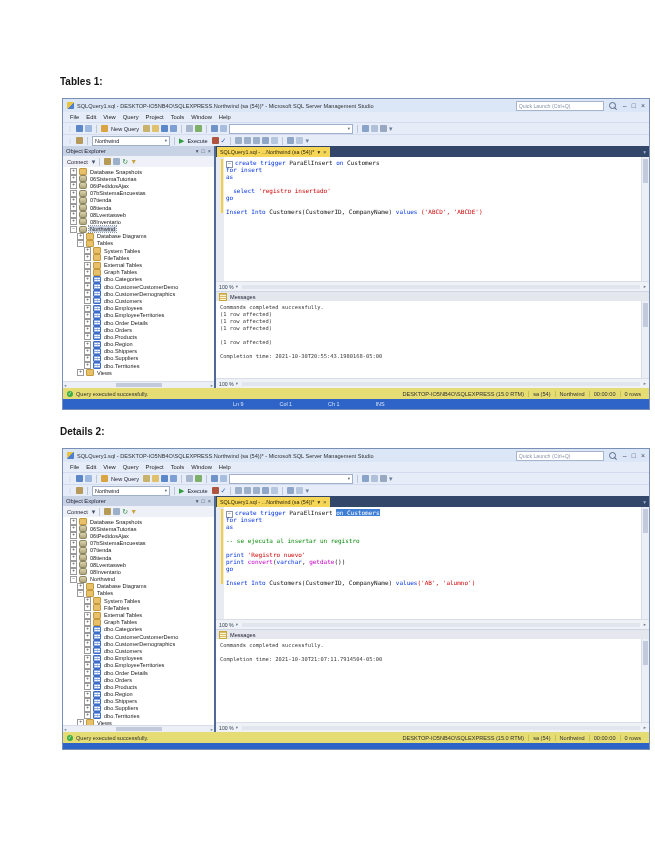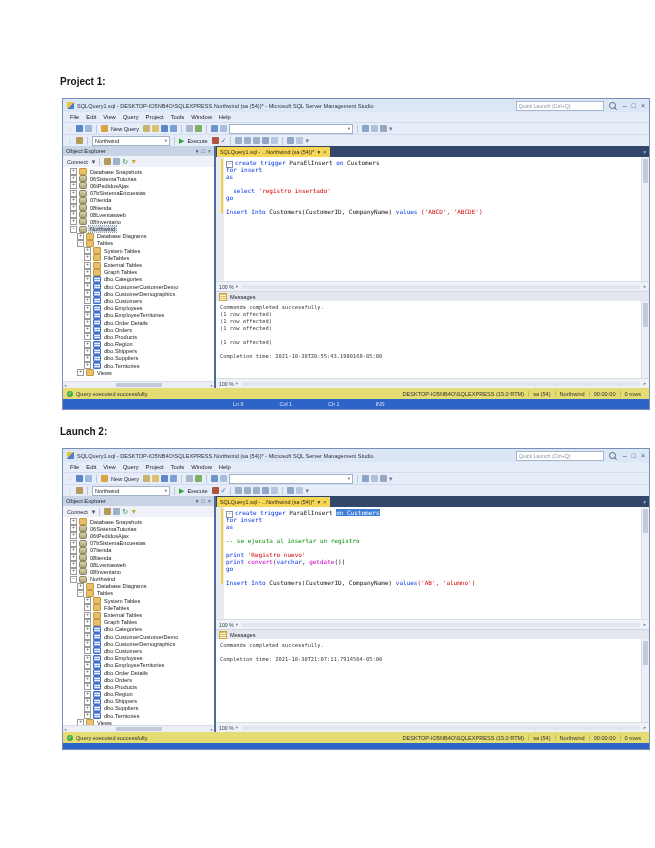--- a/index.html
+++ b/index.html
@@ -87,21 +87,21 @@
   .gold-right{margin-left:auto;display:flex;align-items:center;}
   .gold-right span{padding:0 4px;border-left:1px solid #c6bd55;white-space:nowrap;}
   .gold-right span:first-child{border-left:none;}
   .bluebar{flex:none;background:#2e64c8;color:#d9e4fa;font-size:5.4px;display:flex;align-items:center;
            padding-left:170px;gap:36px;}
 </style>
 </head>
 <body>
 
 <div>
-  <div class="page-label" style="top:76px">Project 1:</div>
+  <div class="page-label" style="top:76px">Tables 1:</div>
   <div class="win" style="top:98px;height:310px">
       <div class="titlebar">
         <span class="app-icon"></span>
         <span class="title-text">SQLQuery1.sql - DESKTOP-IO5NB4O\SQLEXPRESS.Northwind (sa (54))* - Microsoft SQL Server Management Studio</span>
         <span class="quick-launch">Quick Launch (Ctrl+Q)</span>
         <span class="mag"></span>
         <span class="win-btns">
           <span>–</span>
           <span>□</span>
           <span>×</span>
@@ -393,21 +393,21 @@
           <span>0 rows</span>
         </span>
       </div>
       <div class="bluebar" style="height: 10px;">
         <span>Ln 9</span>
         <span>Col 1</span>
         <span>Ch 1</span>
         <span>INS</span>
       </div>
     </div>
-  <div class="page-label" style="top:426px">Launch 2:</div>
+  <div class="page-label" style="top:426px">Details 2:</div>
   <div class="win" style="top:448px;height:300px">
       <div class="titlebar">
         <span class="app-icon"></span>
         <span class="title-text">SQLQuery1.sql - DESKTOP-IO5NB4O\SQLEXPRESS.Northwind (sa (54))* - Microsoft SQL Server Management Studio</span>
         <span class="quick-launch">Quick Launch (Ctrl+Q)</span>
         <span class="mag"></span>
         <span class="win-btns">
           <span>–</span>
           <span>□</span>
           <span>×</span>

